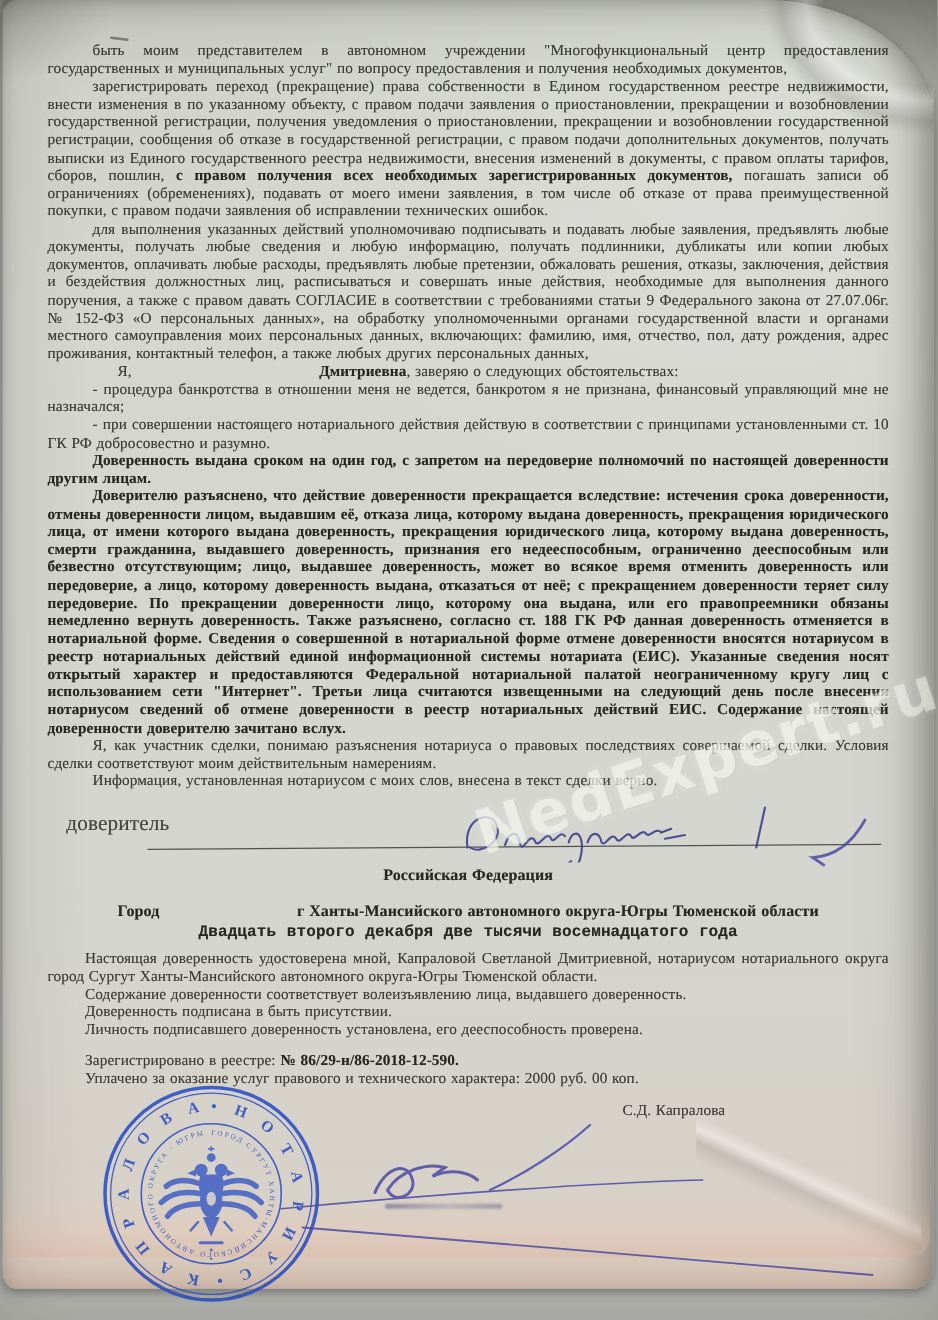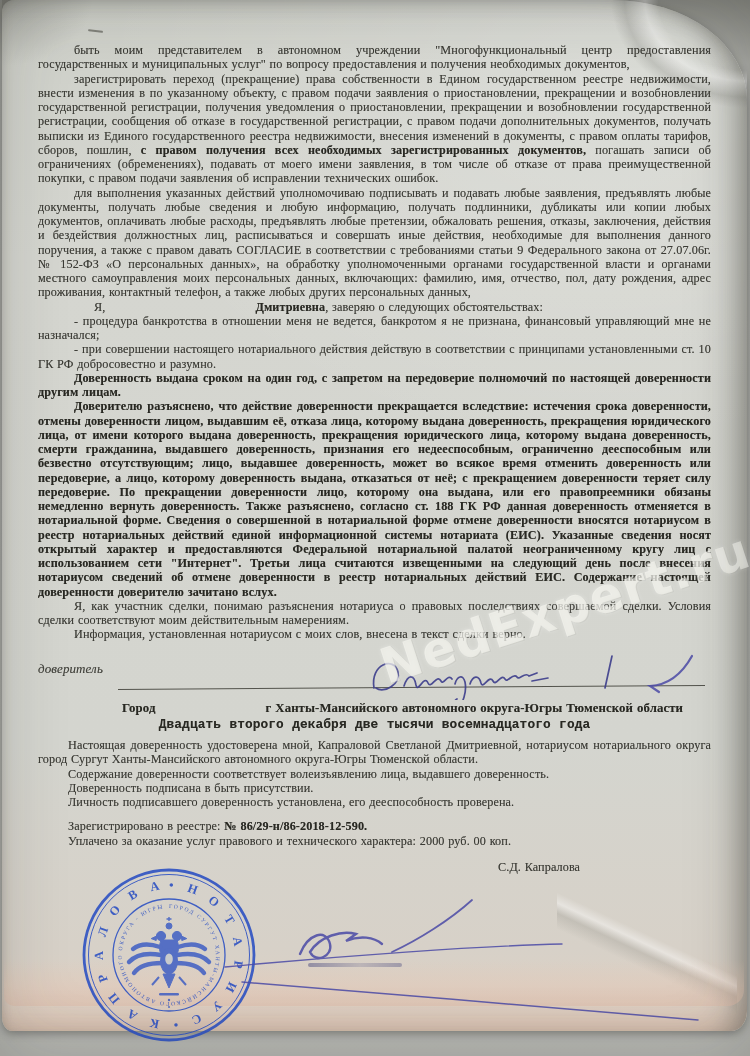--- a/index.html
+++ b/index.html
@@ -22,36 +22,36 @@
   .curl{position:absolute;top:0;right:0;width:190px;height:150px;
     background:radial-gradient(170px 135px at 100% 0%, transparent 52%, rgba(255,255,255,.35) 60%, rgba(120,121,115,.25) 72%, transparent 80%);}
   .crease{position:absolute;right:10px;top:860px;width:180px;height:180px;
     background:linear-gradient(205deg,transparent 44%,rgba(255,255,255,.4) 48%,rgba(118,118,110,.2) 52%,transparent 58%);}
   .pinkedge{position:absolute;left:2px;right:3px;bottom:25px;height:46px;
     background:linear-gradient(180deg,transparent,rgba(228,197,178,.35) 55%,rgba(223,187,168,.5));
     border-radius:0 0 16px 10px;}
   .pen-dash{position:absolute;left:86px;top:30px;width:15px;height:2px;background:#56564f;
     transform:rotate(7deg);opacity:.65;border-radius:1px;}
 
-  .content{position:absolute;left:36px;right:36px;top:43px;color:#3b3b35;
+  .content{position:absolute;left:36px;right:36px;top:33px;color:#3b3b35;
     font-size:12.2px;line-height:14.25px;text-align:justify;
     letter-spacing:.1px;word-spacing:.6px;text-shadow:0 0 .5px rgba(55,55,50,.45);}
   .p{margin:0;text-indent:36px;}
   .b,.bseg{font-weight:bold;color:#282822;}
   .nojust{text-align:left;}
   .ind2{text-indent:56px;}
 
   .sigrow{position:relative;height:36px;margin-top:20px;}
-  .siglabel{font-style:italic;font-size:13px;color:#45453f;}
+  .siglabel{font-size:17px;color:#45453f;margin-left:15px;}
   .sigline{position:absolute;left:80px;right:6px;bottom:10px;
     border-bottom:1.5px solid #53534c;transform:rotate(-.4deg);}
   .sig-hand{position:absolute;left:322px;bottom:-2px;}
 
   .h-country{text-align:center;font-weight:bold;color:#282822;font-size:12.8px;margin-top:5px;}
-  .cityrow{font-weight:bold;color:#282822;font-size:12.8px;text-align:center;padding-left:56px;margin-top:3px;}
+  .cityrow{font-weight:bold;color:#282822;font-size:12.8px;text-align:left;padding-left:56px;margin-top:15px;}
   .h-date{text-align:center;font-weight:bold;color:#282822;font-size:12.8px;margin-top:3px;font-family:Liberation Mono, monospace;}
 
   .np{margin:0;text-indent:30px;}
   .first-np{margin-top:6px;}
   .reg{margin-top:10px;}
   .feerow{position:relative;margin-top:14px;text-indent:26px;}
   .feeval{position:absolute;left:392px;top:0;}
   .nname{margin-top:12px;margin-left:460px;}
 
   .stamp{position:absolute;left:80px;top:866px;width:178px;height:178px;
@@ -100,20 +100,21 @@
             <path d="M14,44 C10,20 34,12 38,28 C41,40 24,50 16,44"></path>
             <path d="M44,42 c4,-12 10,-12 12,-1 c2,9 8,-11 12,-2 c3,7 9,-10 13,-2 c2,5 7,-8 11,-2"></path>
             <path d="M95,40 c2,-8 8,-10 10,-2 c2,10 -2,22 -8,26 c-4,2 -5,-6 0,-9"></path>
             <path d="M110,40 c3,-9 9,-9 11,-1 c2,7 8,-9 12,-2 c3,6 8,-8 12,-2 c2,5 8,-7 12,-2 c2,4 8,-6 12,-1 l8,-3"></path>
             <path d="M172,37 l16,-3"></path>
             <path d="M252,12 l-7,32"></path>
           </g>
         </svg>
       </div>
 
+      <div class="h-country">Российская Федерация</div>
       <div class="cityrow"><span class="bseg">Город</span><span style="display: inline-block; width: 110px;"></span><span class="bseg">г Ханты-Мансийского автономного округа-Югры Тюменской области</span></div>
       <div class="h-date">Двадцать второго декабря две тысячи восемнадцатого года</div>
 
       <p class="p np first-np">Настоящая доверенность удостоверена мной, Капраловой Светланой Дмитриевной, нотариусом нотариального округа город Сургут Ханты-Мансийского автономного округа-Югры Тюменской области.</p>
       <p class="np">Содержание доверенности соответствует волеизъявлению лица, выдавшего доверенность.</p>
       <p class="np">Доверенность подписана в быть присутствии.</p>
       <p class="np">Личность подписавшего доверенность установлена, его дееспособность проверена.</p>
 
       <p class="np reg"><span>Зарегистрировано в реестре: </span><span class="bseg">№ 86/29-н/86-2018-12-590.</span></p>
 

